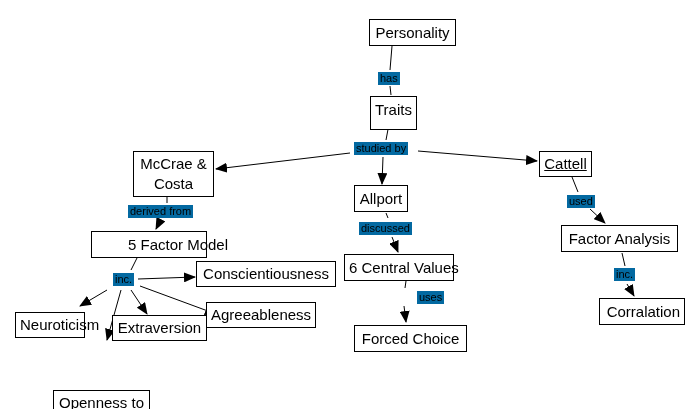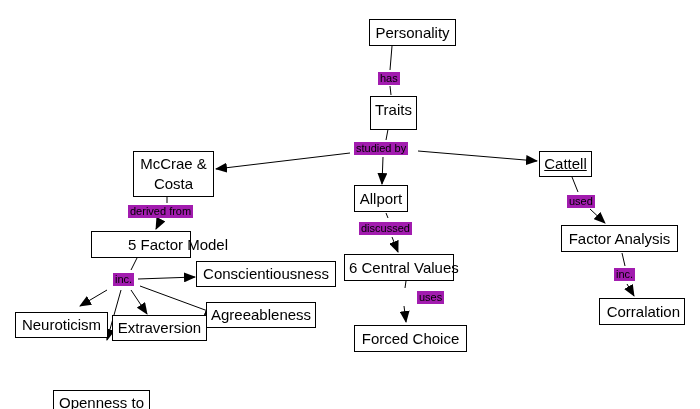--- a/index.html
+++ b/index.html
@@ -1,19 +1,19 @@
 <!DOCTYPE html>
 <html><head>
 <meta charset="utf-8">
 <style>
   html, body { margin:0; padding:0; background:#ffffff; }
   #stage { position:relative; width:700px; height:409px; overflow:hidden; background:#fff; font-family:"Liberation Sans", sans-serif; }
   svg#edges { position:absolute; left:0; top:0; width:700px; height:409px; }
   .node { position:absolute; border:1px solid #000; background:#fff; color:#000; font-size:15px; line-height:19px; text-align:center; box-sizing:border-box; padding:1px 4px; white-space:nowrap; }
-  .lbl { position:absolute; font-size:11px; color:#000; background:#a21caf; white-space:nowrap; line-height:13px; padding:0 2px; }
+  .lbl { position:absolute; font-size:11px; color:#000; background:#0369a1; white-space:nowrap; line-height:13px; padding:0 2px; }
 </style>
 </head>
 <body>
 
 <div id="stage">
   <svg id="edges">
     <defs>
       <marker id="arr" markerWidth="12" markerHeight="10" refX="11" refY="5" orient="auto" markerUnits="userSpaceOnUse">
         <path d="M0,0 L12,5 L0,10 Z" fill="#000"></path>
       </marker>
@@ -42,23 +42,23 @@
       <line x1="622" y1="253" x2="625" y2="266"></line>
       <line x1="627" y1="284" x2="634" y2="296" marker-end="url(#arr)"></line>
     </g>
   </svg>
 
   <div class="node" style="left:349px;top:19px;width:87px;height:27px;line-height:23px;margin-left:20px;">Personality</div>
   <div class="node" style="left:370px;top:96px;width:47px;height:34px;line-height:24px;">Traits</div>
   <div class="node" style="left:133px;top:151px;width:81px;height:46px;white-space:normal;line-height:20px;padding-top:2px;">McCrae &amp; Costa</div>
   <div class="node" style="left:354px;top:185px;width:54px;height:27px;line-height:23px;">Allport</div>
   <div class="node" style="left:539px;top:151px;width:53px;height:26px;line-height:22px;text-decoration:underline;">Cattell</div>
-  <div class="node" style="left:91px;top:231px;width:100px;height:27px;line-height:23px;padding-left:36px;">5 Factor Model</div>
+  <div class="node" style="left:91px;top:231px;width:116px;height:27px;line-height:23px;padding-left:36px;">5 Factor Model</div>
   <div class="node" style="left:196px;top:261px;width:140px;height:26px;line-height:22px;">Conscientiousness</div>
-  <div class="node" style="left:15px;top:312px;width:93px;height:26px;line-height:22px;">Neuroticism</div>
+  <div class="node" style="left:15px;top:312px;width:70px;height:26px;line-height:22px;">Neuroticism</div>
   <div class="node" style="left:112px;top:315px;width:95px;height:26px;line-height:22px;">Extraversion</div>
   <div class="node" style="left:206px;top:302px;width:110px;height:26px;line-height:22px;">Agreeableness</div>
   <div class="node" style="left:53px;top:343px;width:97px;height:46px;white-space:normal;line-height:20px;padding-top:2px;margin-top:47px;">Openness to Experience</div>
   <div class="node" style="left:344px;top:254px;width:110px;height:27px;line-height:23px;">6 Central Values</div>
   <div class="node" style="left:354px;top:325px;width:113px;height:27px;line-height:23px;">Forced Choice</div>
   <div class="node" style="left:561px;top:225px;width:117px;height:27px;line-height:23px;">Factor Analysis</div>
   <div class="node" style="left:599px;top:298px;width:86px;height:27px;line-height:23px;text-align:right;">Corralation</div>
 
   <span class="lbl" style="left:378px;top:72px;">has</span>
   <span class="lbl" style="left:354px;top:142px;">studied by</span>

